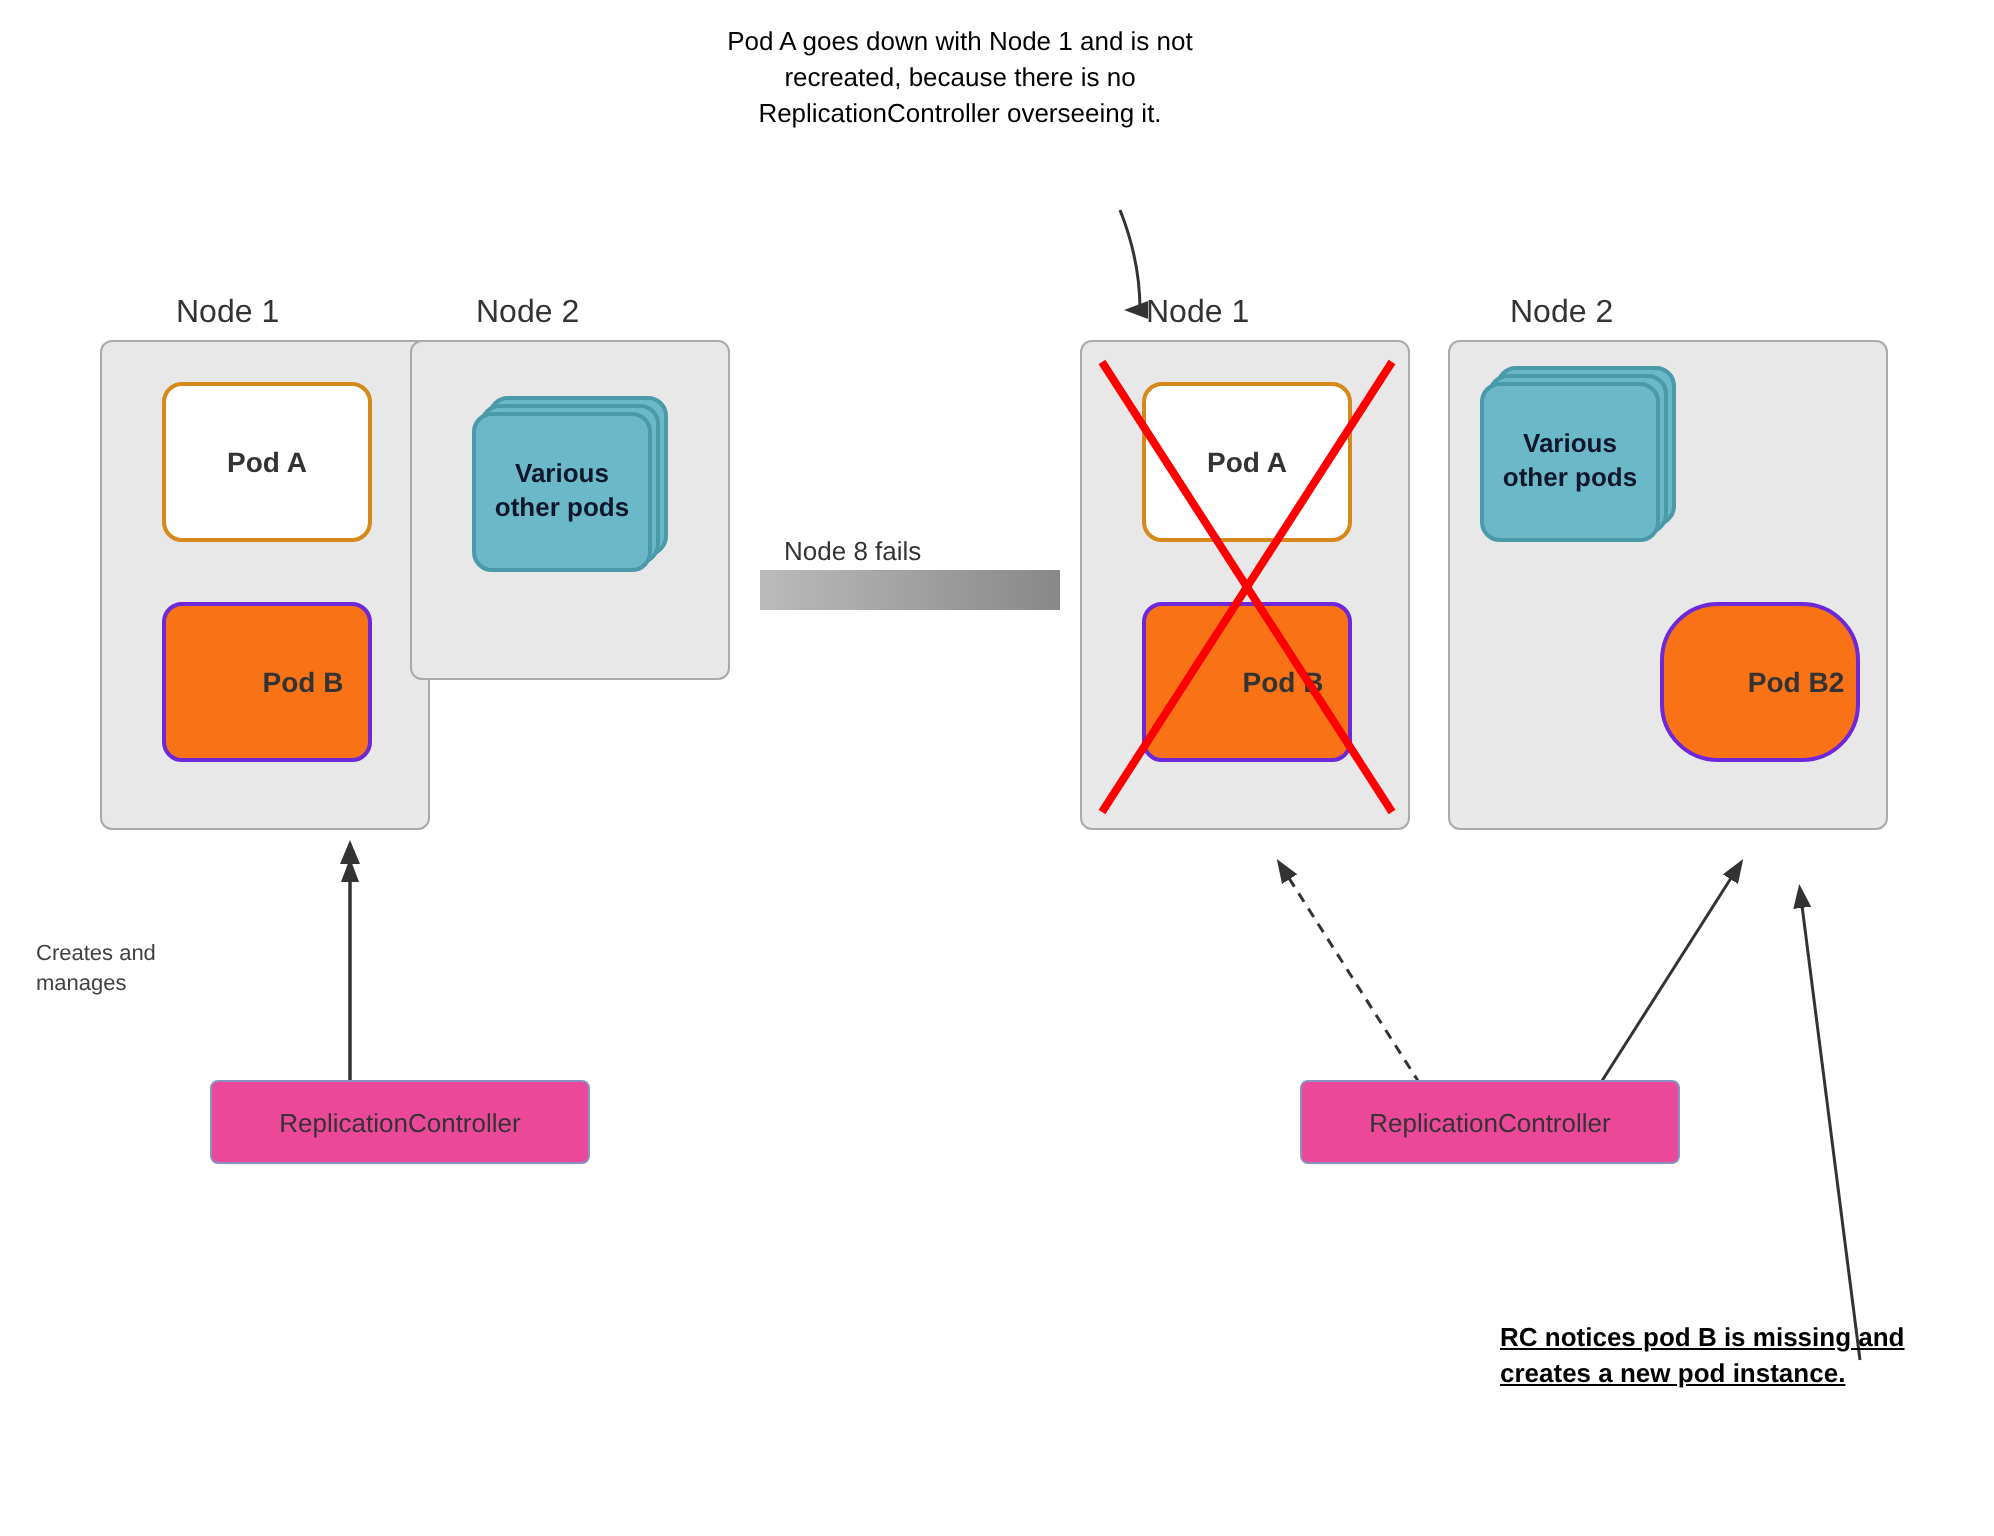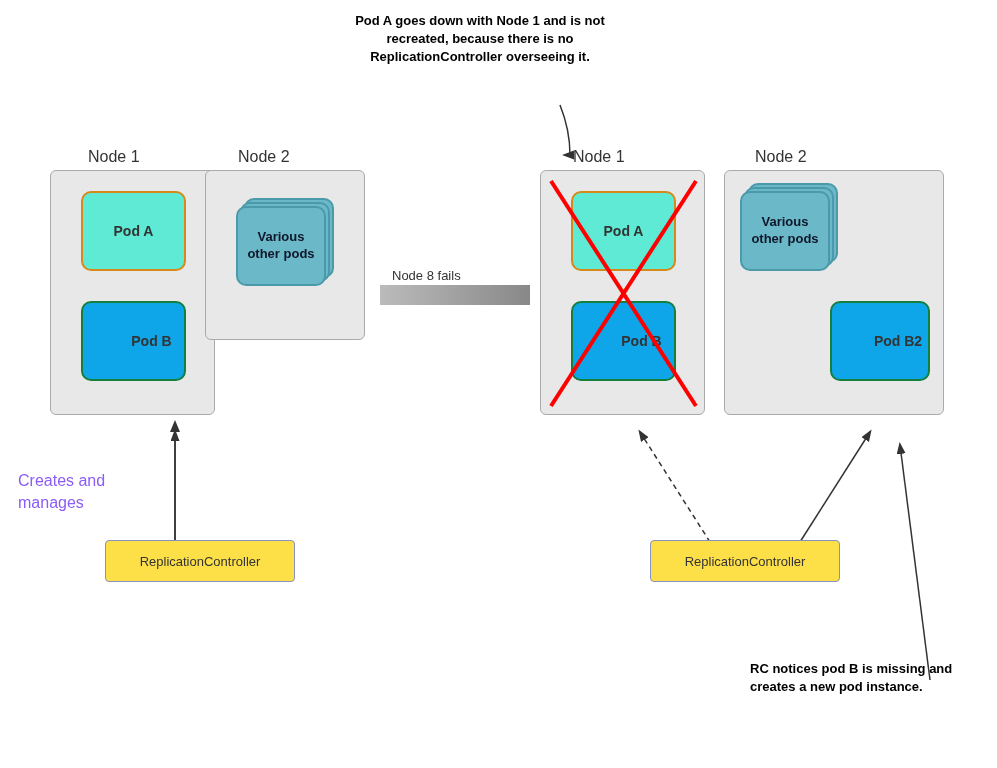--- a/index.html
+++ b/index.html
@@ -20,21 +20,21 @@
       height: 768px;
     }
 
     
     .top-annotation {
       position: absolute;
       top: 12px;
       left: 340px;
       width: 280px;
       text-align: center;
-      font-weight: bold;
+      font-weight: normal;
       font-size: 13px;
       line-height: 1.4;
     }
 
     
     .node-box {
       position: absolute;
       background: #e8e8e8;
       border: 1px solid #aaa;
       border-radius: 6px;
@@ -53,27 +53,27 @@
       border-radius: 10px;
       display: flex;
       align-items: center;
       justify-content: center;
       font-weight: bold;
       font-size: 14px;
       color: #333;
     }
 
     .pod-orange {
-      background: #5eead4;
+      background: #ffffff;
       border: 2px solid #d4891a;
     }
 
     .pod-green {
-      background: #0ea5e9;
-      border: 2px solid #15803d;
+      background: #f97316;
+      border: 2px solid #6d28d9;
       padding-left: 36px;
     }
 
     
     .pod-stack {
       position: absolute;
     }
 
     .pod-stack .stack-back2 {
       position: absolute;
@@ -112,21 +112,21 @@
       text-align: center;
       font-weight: bold;
       font-size: 13px;
       color: #0f172a;
       line-height: 1.3;
     }
 
     
     .rc-box {
       position: absolute;
-      background: #fde047;
+      background: #ec4899;
       border: 1px solid #8892c0;
       border-radius: 4px;
       display: flex;
       align-items: center;
       justify-content: center;
       font-size: 13px;
       color: #333;
       text-align: center;
     }
 
@@ -137,27 +137,28 @@
       color: #333;
     }
 
     
     .bottom-annotation {
       position: absolute;
       font-weight: bold;
       font-size: 13px;
       line-height: 1.4;
       text-align: left;
+      text-decoration: underline;
     }
 
     
     .creates-label {
       position: absolute;
-      font-size: 16px;
-      color: #8b5cf6;
+      font-size: 11px;
+      color: #404040;
       line-height: 1.4;
     }
   </style>
 </head>
 <body>
 
 <div class="diagram-container">
 
   <div class="top-annotation">Pod A goes down with Node 1 and is not recreated, because there is no ReplicationController overseeing it.</div>
 
@@ -254,21 +255,21 @@
   <div class="node-label" style="left:755px;top:148px;">Node 2</div>
 
   <div class="node-box" style="left:724px;top:170px;width:220px;height:245px;">
 
     <div class="pod-stack" style="left:15px;top:20px;">
       <div class="stack-back2"></div>
       <div class="stack-back1"></div>
       <div class="stack-front">Various<br>other pods</div>
     </div>
 
-    <div class="pod-box pod-green" style="left:105px;top:130px;width:100px;height:80px;">
+    <div class="pod-box pod-green" style="left:105px;top:130px;width:100px;height:80px;border-radius:29px;">
       <span>Pod B2</span>
     </div>
   </div>
 
   <div class="rc-box" style="left:650px;top:540px;width:190px;height:42px;">
     <span>ReplicationController</span>
   </div>
 
   <div class="bottom-annotation" style="left:750px;top:660px;width:220px;">RC notices pod B is missing and creates a new pod instance.</div>
 

